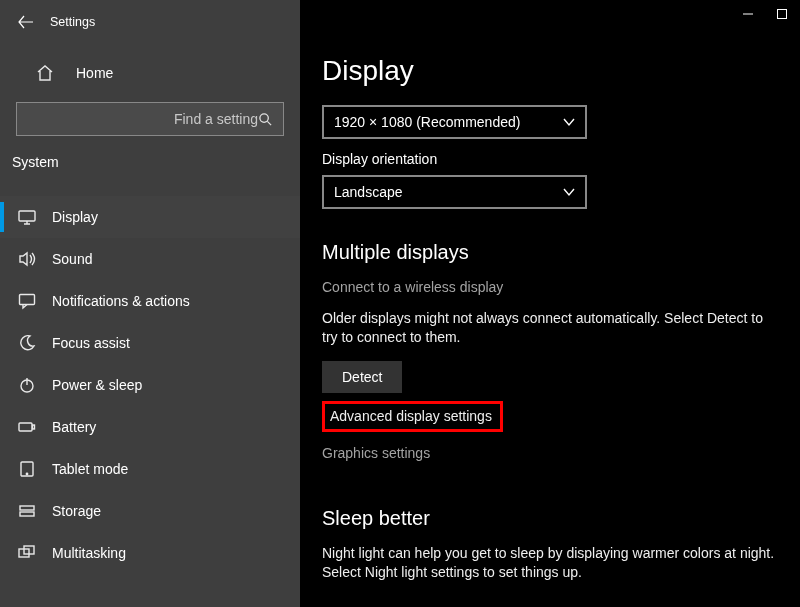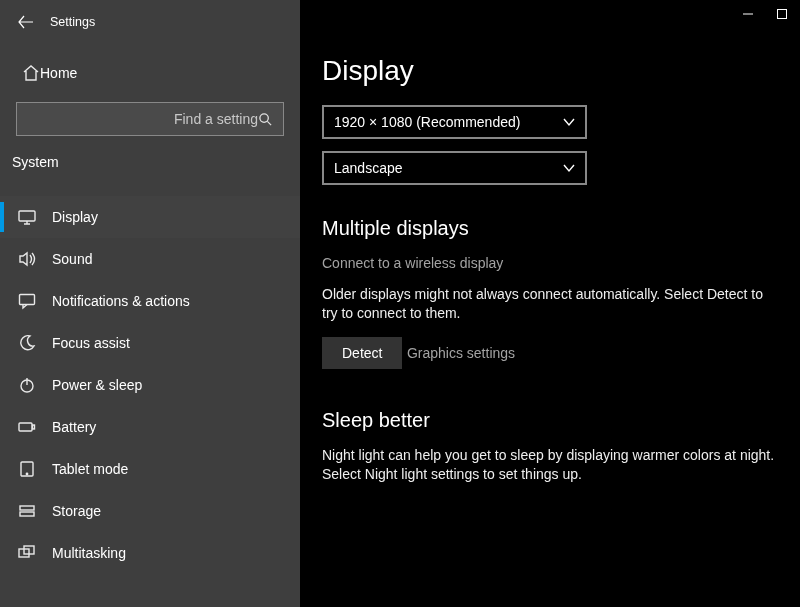--- a/index.html
+++ b/index.html
@@ -21,22 +21,22 @@
     }
     .titlebar {
       display: flex;
       align-items: center;
       gap: 16px;
       padding: 6px 18px 8px 18px;
     }
     .back-btn { width: 16px; height: 16px; color: #fff; cursor: pointer; }
     .settings-title { font-size: 12.5px; font-weight: 400; color: #fff; }
     .home-row {
-      display: flex; align-items: center; gap: 0;
-      padding: 12px 22px; margin-top: 14px;
+      display: flex; align-items: center; gap: 22px;
+      padding: 12px 36px; margin-top: 14px;
       cursor: pointer;
     }
     .home-row .icon { width: 18px; height: 18px; color: #e8e8e8; }
     .home-row span.label { font-size: 14px; color: #fff; }
     .search-box {
       margin: 8px 16px 14px 16px;
       height: 34px;
       border: 1px solid #888;
       background: #4a4a4a;
       display: flex; align-items: center;
@@ -217,33 +217,37 @@
 
   <div class="dropdown">
     <span>1920 × 1080 (Recommended)</span>
     <span class="chev">
         <svg viewBox="0 0 12 12" stroke="currentColor" fill="none" stroke-width="1.4">
           <path d="M1 3 L6 9 L11 3"></path>
         </svg>
       </span>
   </div>
 
+  <div class="orient-label">Display orientation</div>
   <div class="dropdown">
     <span>Landscape</span>
     <span class="chev">
         <svg viewBox="0 0 12 12" stroke="currentColor" fill="none" stroke-width="1.4">
           <path d="M1 3 L6 9 L11 3"></path>
         </svg>
       </span>
   </div>
 
   <h2 class="section-title">Multiple displays</h2>
   <a class="link">Connect to a wireless display</a>
   <div class="helptext">Older displays might not always connect automatically. Select Detect to try to connect to them.</div>
   <button class="button">Detect</button>
+  <div>
+    <span class="highlighted-link">Advanced display settings</span>
+  </div>
   <a class="link">Graphics settings</a>
 
   <h2 class="section-title">Sleep better</h2>
   <div class="helptext">Night light can help you get to sleep by displaying warmer colors at night. Select Night light settings to set things up.</div>
 </div>
 
 <div class="winbuttons">
   <span class="winbtn">
       <svg viewBox="0 0 12 12" stroke="currentColor" stroke-width="1">
         <path d="M1 6 H11"></path>

